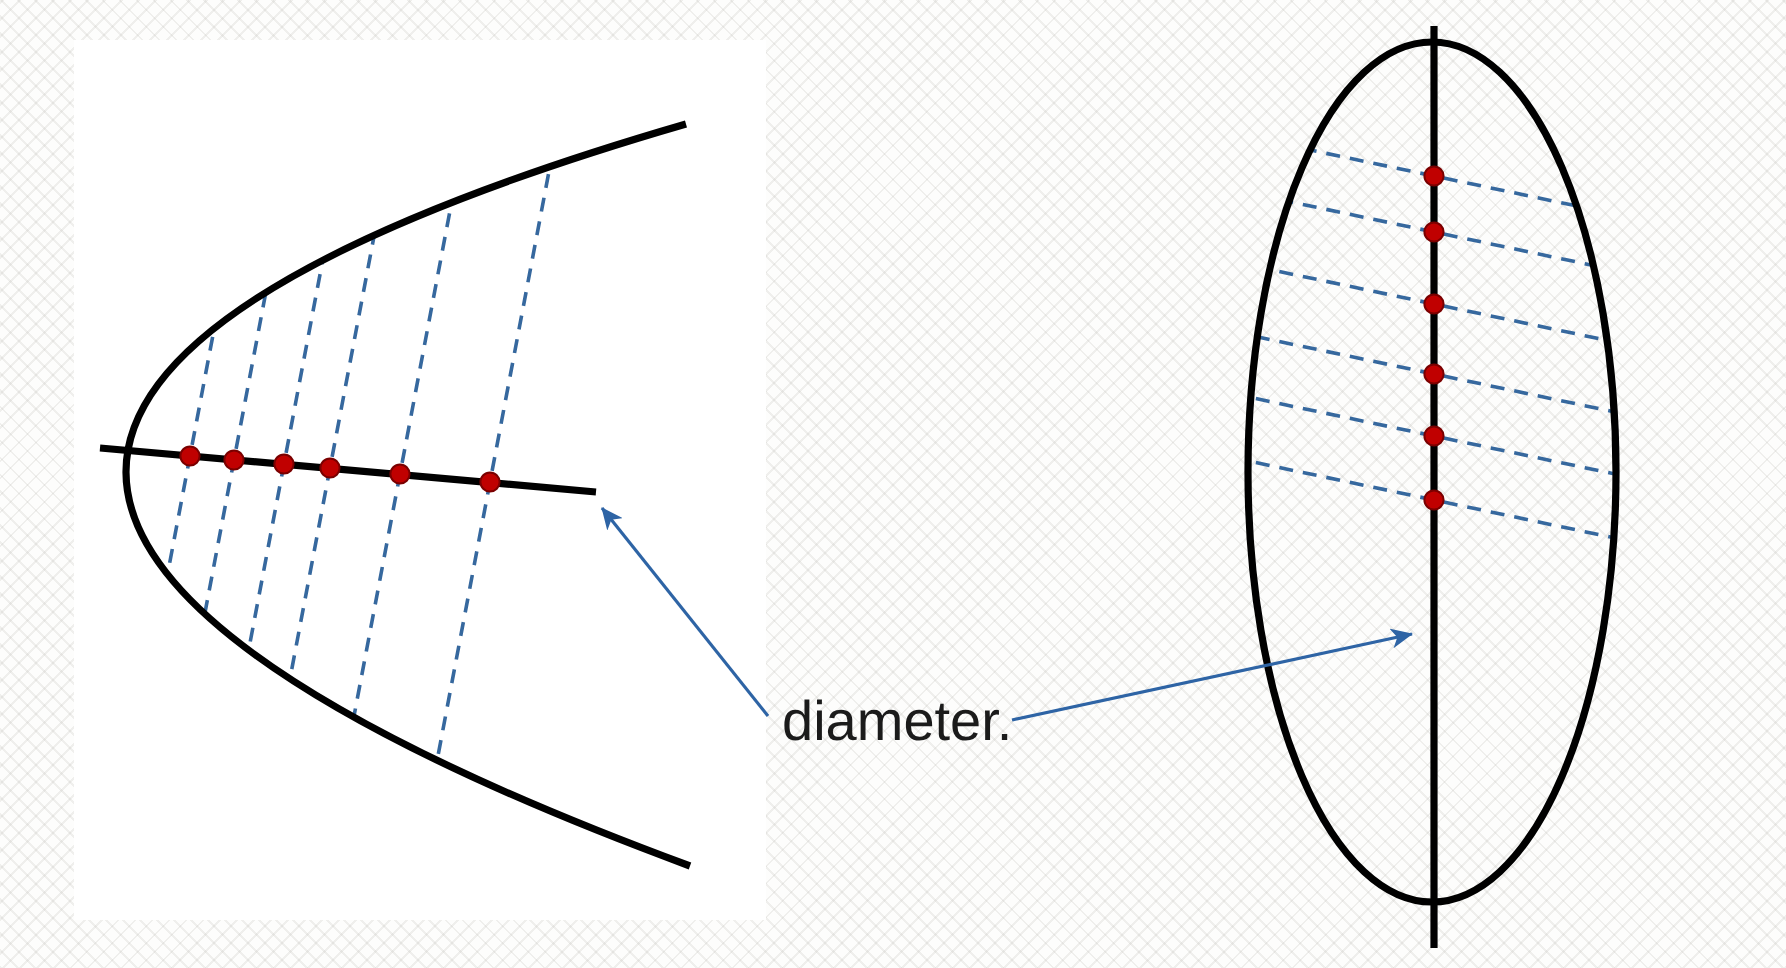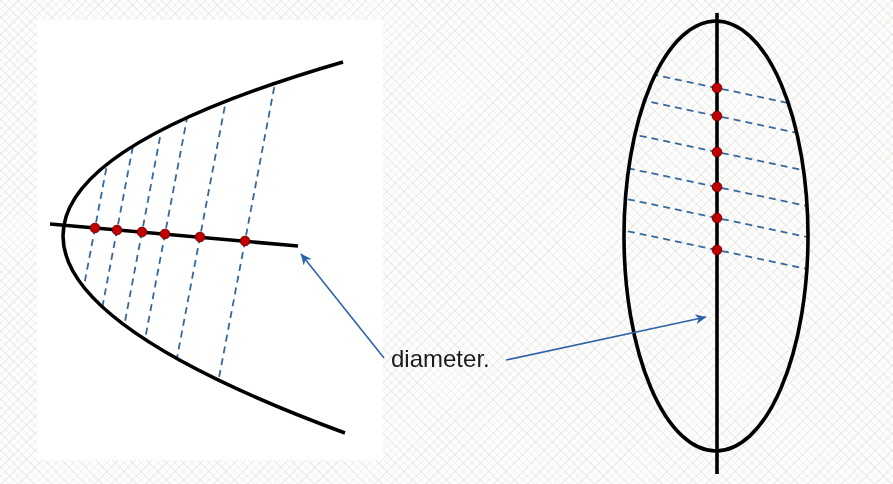--- a/index.html
+++ b/index.html
@@ -70,14 +70,14 @@
       <circle cx="717" cy="116" r="4.8" fill="#C00000" stroke="#7A0000" stroke-width="1"></circle>
       <circle cx="717" cy="152" r="4.8" fill="#C00000" stroke="#7A0000" stroke-width="1"></circle>
       <circle cx="717" cy="187" r="4.8" fill="#C00000" stroke="#7A0000" stroke-width="1"></circle>
       <circle cx="717" cy="218" r="4.8" fill="#C00000" stroke="#7A0000" stroke-width="1"></circle>
       <circle cx="717" cy="250" r="4.8" fill="#C00000" stroke="#7A0000" stroke-width="1"></circle>
       <g>
         <line x1="384" y1="358" x2="301" y2="254" stroke="#2E64A5" stroke-width="1.6" marker-end="url(#arrh)"></line>
         <line x1="506" y1="360" x2="706" y2="317" stroke="#2E64A5" stroke-width="1.6" marker-end="url(#arrh)"></line>
       </g>
     </svg>
-  <div id="diameter-label" class="diameter-label" style="left: 391px; top: 346px; font-size: 24px; color: rgb(27, 27, 27);">diameter.</div>
+  <div id="diameter-label" class="diameter-label" style="left: 391px; top: 346px; font-size: 28px; color: rgb(27, 27, 27);">diameter.</div>
 </div>
 
 </body></html>

